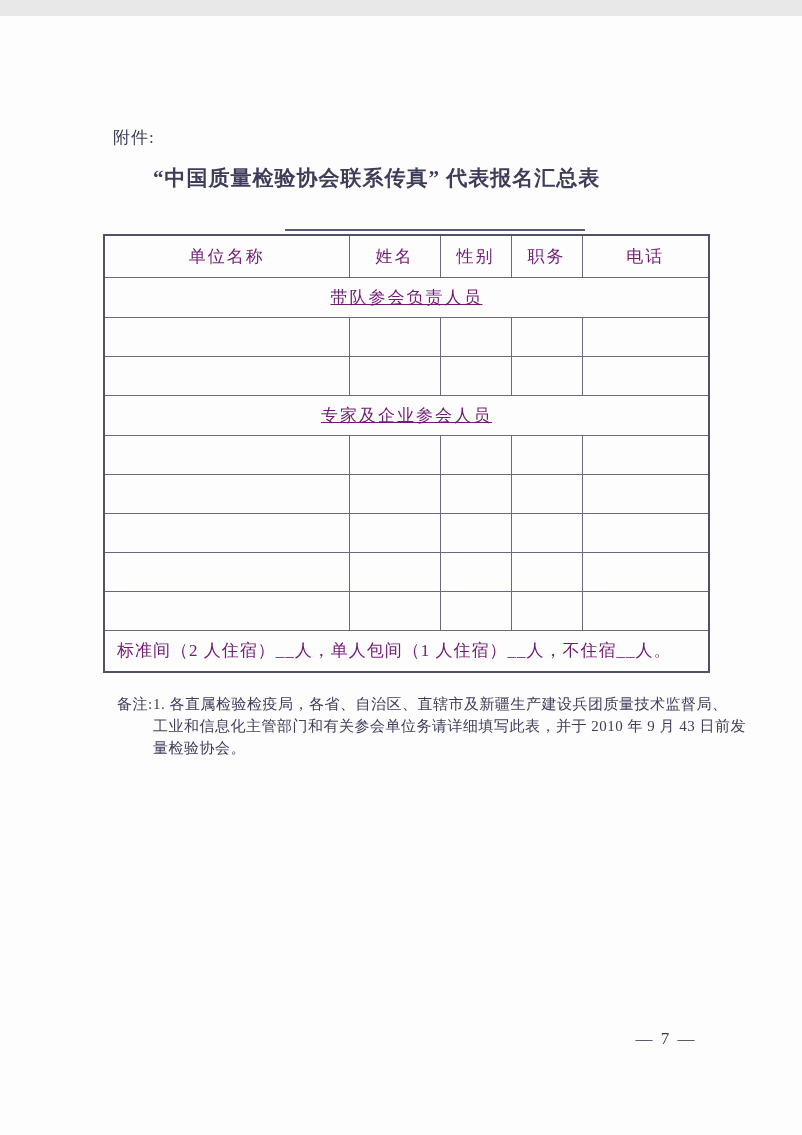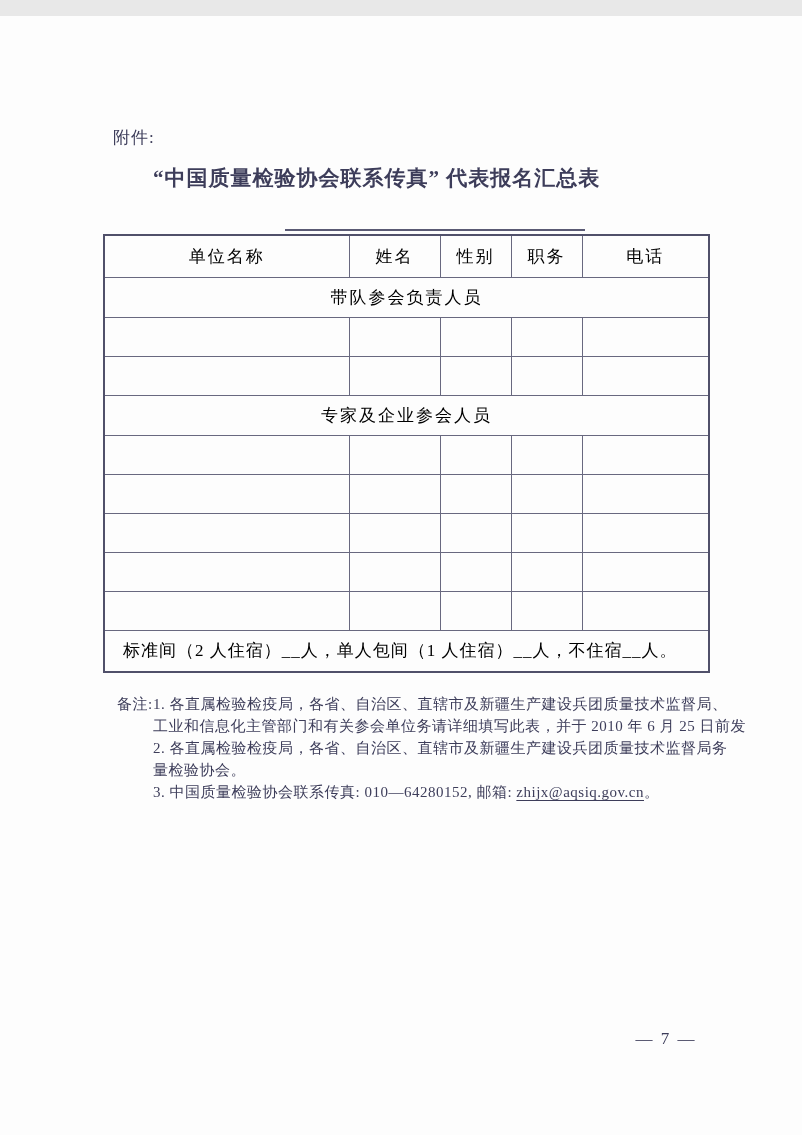--- a/index.html
+++ b/index.html
@@ -48,37 +48,37 @@
   }
 
   table.reg-table {
     position: absolute;
     left: 103px; top: 218px;
     width: 605px;
     border-collapse: collapse;
     table-layout: fixed;
     border: 2px solid #50506a;
     font-size: 17px;
-    color: #000000;
+    color: #701a75;
   }
   table.reg-table td {
     border: 1.5px solid #68687f;
     text-align: center;
     vertical-align: middle;
     letter-spacing: 2px;
     overflow: hidden;
     white-space: nowrap;
   }
   tr.row-head td    { height: 42px; }
-  tr.row-section td { height: 40px; }
+  tr.row-section td { height: 40px; text-decoration: underline; }
   tr.row-empty td   { height: 39px; }
   tr.row-accom td   {
     height: 42px;
     text-align: left;
-    padding-left: 18px;
+    padding-left: 12px;
     letter-spacing: 1px;
   }
 
   .notes {
     position: absolute;
     left: 117px; top: 677px;
     width: 600px;
     font-size: 15px;
     line-height: 22px;
     letter-spacing: 0.5px;
@@ -190,24 +190,20 @@
       <tr class="row-accom">
         <td colspan="5">标准间（2 人住宿）__人，单人包间（1 人住宿）__人，不住宿__人。</td>
       </tr>
     </tbody>
   </table>
 
   <div class="notes">
     <span class="notes-label">备注:</span>
     <div class="notes-body">
       <div class="note-line">1. 各直属检验检疫局，各省、自治区、直辖市及新疆生产建设兵团质量技术监督局、</div>
-      <div class="note-line">工业和信息化主管部门和有关参会单位务请详细填写此表，并于 2010 年 6 月 25 日前发</div>
-      <div class="note-line">2. 各直属检验检疫局，各省、自治区、直辖市及新疆生产建设兵团质量技术监督局务</div>
+      <div class="note-line">工业和信息化主管部门和有关参会单位务请详细填写此表，并于 2010 年 9 月 43 日前发</div>
       <div class="note-line">量检验协会。</div>
-      <div class="note-line">
-        <span>3. 中国质量检验协会联系传真: 010—64280152, 邮箱: </span><span class="note-email">zhijx@aqsiq.gov.cn</span><span>。</span>
-      </div>
     </div>
   </div>
 
   <div class="page-number">— 7 —</div>
 
 </div>
 
 </body></html>

